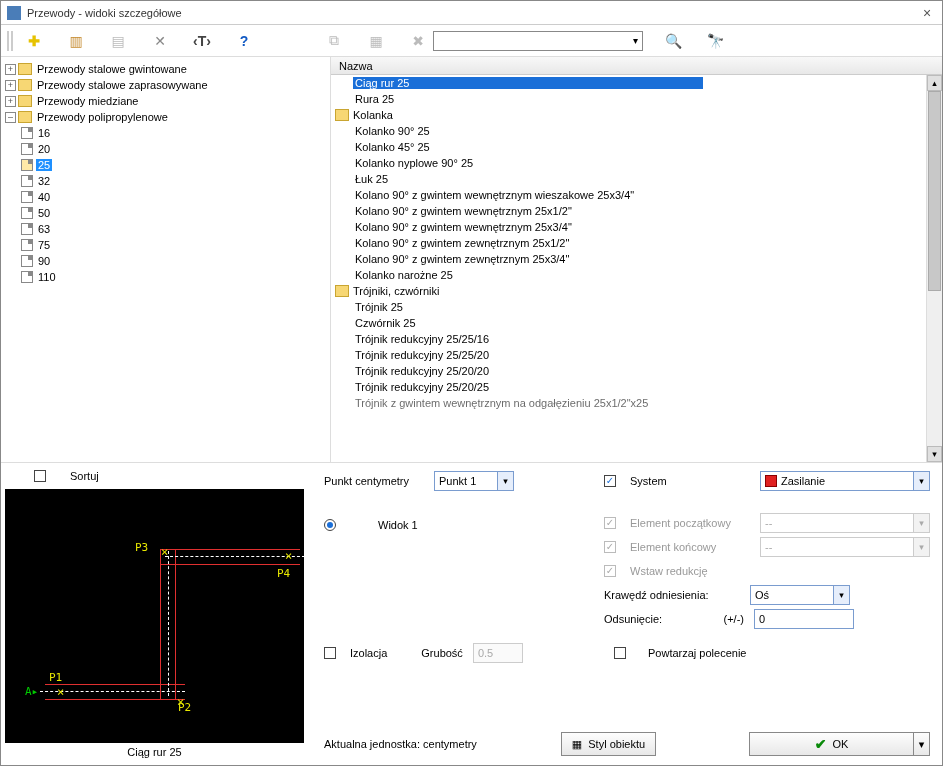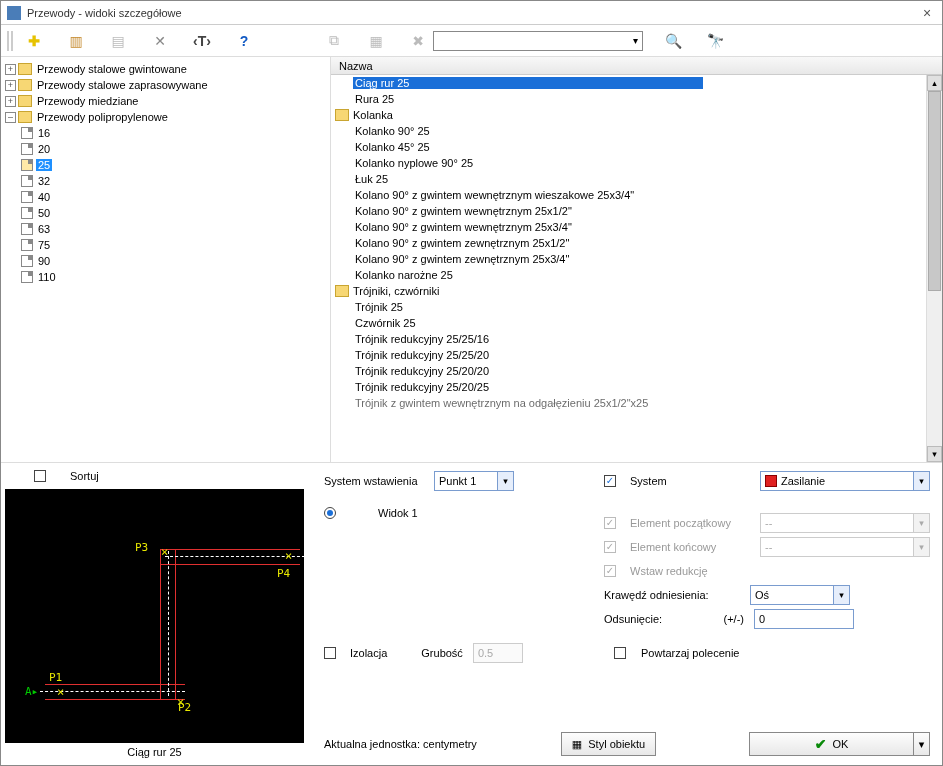--- a/index.html
+++ b/index.html
@@ -302,27 +302,27 @@
         <span class="plabel" style="left:272px; top:78px;">P4</span>
       </div>
       <div class="preview-caption">Ciąg rur 25</div>
     </div>
 
     <div class="preview-right">
 
       <div class="two-col">
         <div class="col-a">
           <div class="pr-row">
-            <label>System wstawienia</label>
+            <label>Punkt centymetry</label>
             <div class="select" style="width:80px;">
               <span>Punkt 1</span>
                 <span class="arrow">▾</span>
             </div>
           </div>
-          <div class="pr-row" style="margin-top:8px;gap:38px;">
+          <div class="pr-row" style="margin-top:20px;gap:38px;">
             <span class="radio checked"></span>
             <span>Widok 1</span>
           </div>
         </div>
         <div class="col-b">
           <div class="pr-row">
             <span class="chk checked"></span>
             <span style="min-width:120px;">System</span>
             <div class="select" style="width:170px;">
               <span class="small-swatch"></span>
@@ -365,21 +365,21 @@
         </div>
       </div>
 
       <div class="pr-row" style="margin-top:4px;">
         <div class="col-a" style="display:flex;align-items:center;gap:10px;">
           <span class="chk"></span>
           <span>Izolacja</span>
           <span style="margin-left:24px;">Grubość</span>
           <input type="text" class="inp disabled" style="width: 50px;" disabled="" value="0.5">
         </div>
-        <div class="col-b" style="display:flex;align-items:center;gap:11px; justify-content:flex-start; margin-left:20px;">
+        <div class="col-b" style="display:flex;align-items:center;gap:18px; justify-content:flex-start; margin-left:20px;">
           <span class="chk"></span>
           <span>Powtarzaj polecenie</span>
         </div>
       </div>
 
       <div class="footer-row">
         <span>Aktualna jednostka: centymetry</span>
         <div style="flex:0 0 60px;"></div>
         <div class="btn">
           <span>▦</span>

